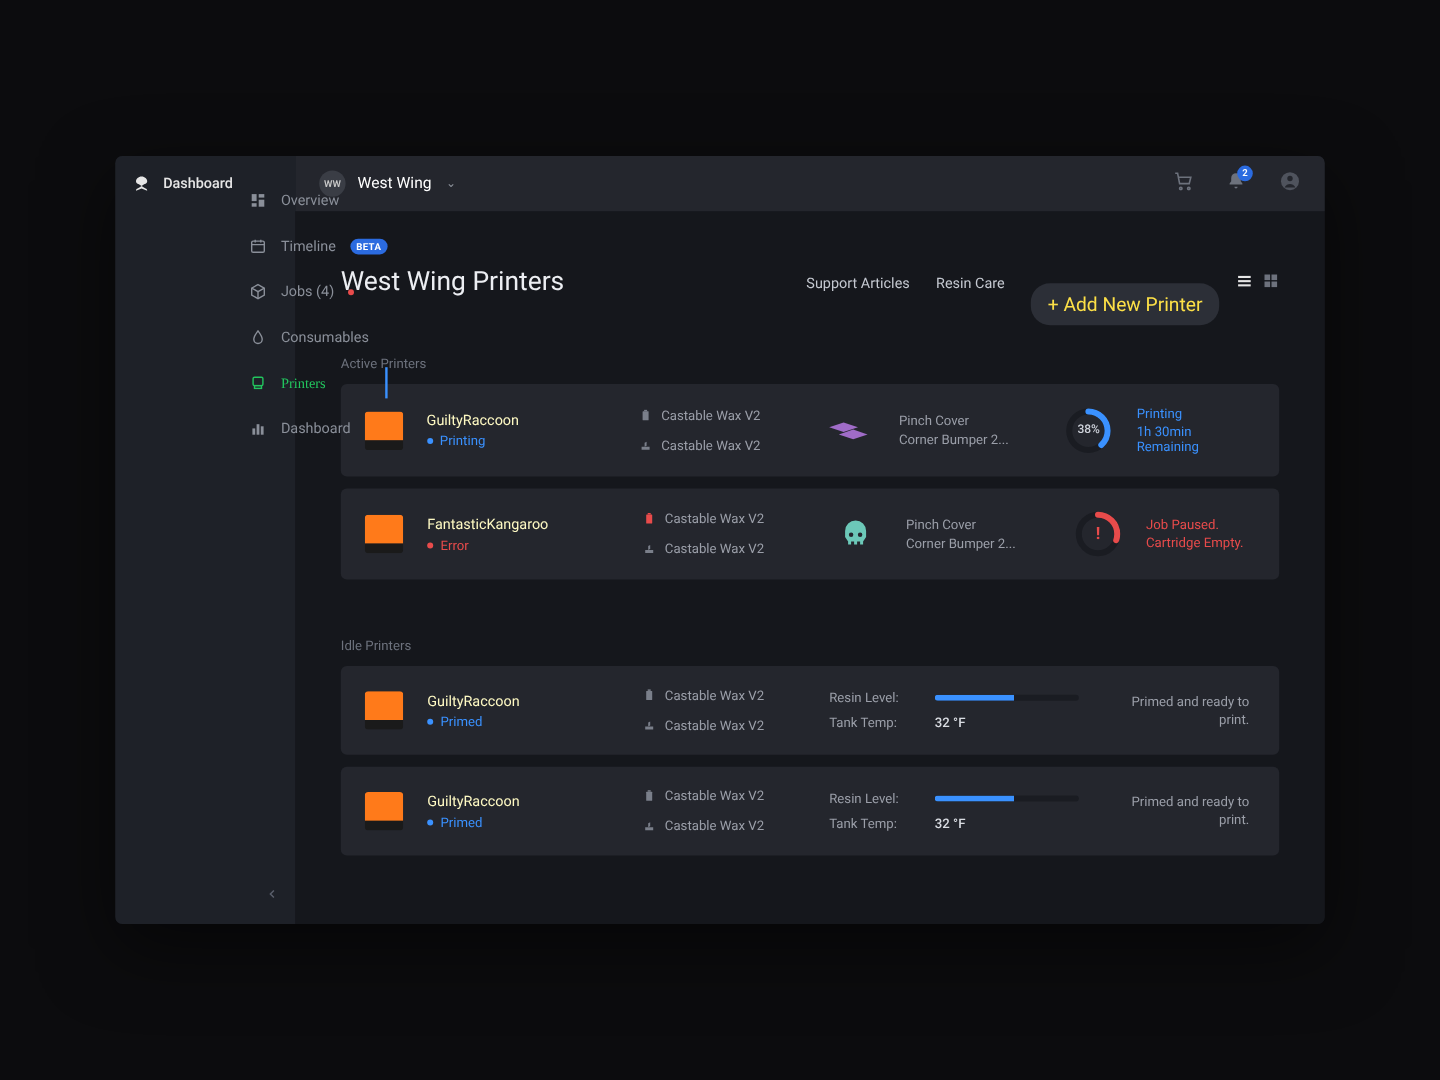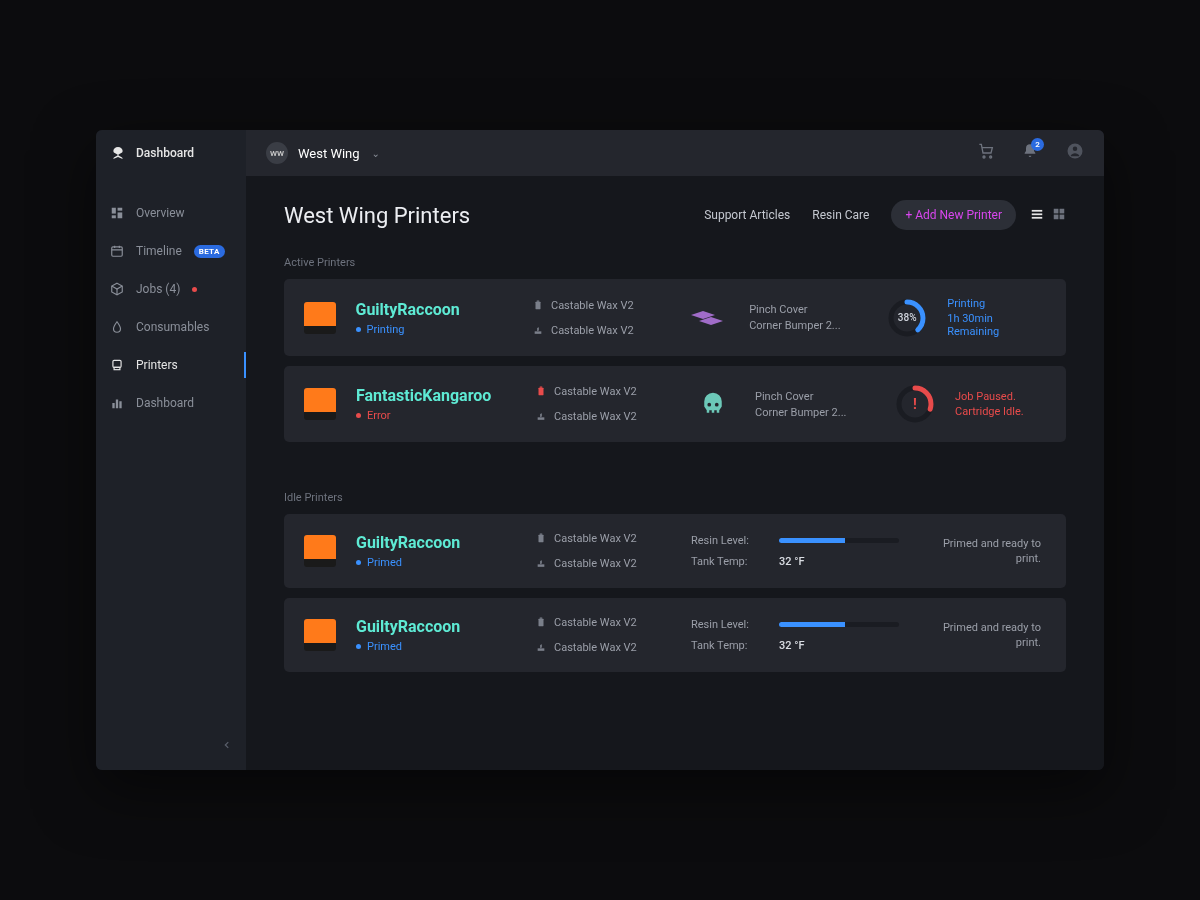--- a/index.html
+++ b/index.html
@@ -20,21 +20,21 @@
   border-radius: 6px;
   display: flex;
   box-shadow: 0 20px 60px rgba(0,0,0,0.5);
   overflow: hidden;
 }
 
 .sidebar {
   width: 150px;
   background: #1e2128;
   display: flex;
-  flex-direction: column;
+  flex-direction: row;
   position: relative;
 }
 .sidebar-header {
   height: 46px;
   display: flex;
   align-items: center;
   padding-left: 14px;
   gap: 10px;
   border-bottom: 1px solid transparent;
 }
@@ -50,21 +50,22 @@
   align-items: center;
   height: 38px;
   padding-left: 14px;
   gap: 12px;
   color: #8a8f99;
   font-size: 12px;
   cursor: pointer;
   position: relative;
 }
 .nav-item.active {
-  color: #e5e5e5;
+  color: #22c55e;
+  font-family: Liberation Serif, serif;
 }
 .nav-item.active::after {
   content: "";
   position: absolute;
   right: 0; top: 6px; bottom: 6px;
   width: 2px;
   background: #3a91ff;
 }
 .nav-icon { width: 14px; height: 14px; flex-shrink: 0; }
 .beta-badge {
@@ -113,23 +114,24 @@
 }
 
 .content { flex: 1; padding: 24px 38px; overflow-y: auto; }
 .content-header {
   display: flex; align-items: center; margin-bottom: 26px;
 }
 .page-title { color: #eceef2; font-size: 22px; font-weight: 400; }
 .header-spacer { flex: 1; }
 .header-link { color: #c4c8d0; font-size: 12px; margin-right: 22px; cursor: pointer; }
 .add-btn {
-  background: #2c2f37; color: #d946ef; font-size: 12px;
+  background: #2c2f37; color: #fde047; font-size: 16px;
   padding: 8px 14px; border-radius: 16px; margin-right: 14px;
   cursor: pointer;
+  margin-top: 36px;
 }
 .view-toggle { display: flex; gap: 8px; }
 .view-btn { color: #6d727d; cursor: pointer; }
 .view-btn.active { color: #e6e6e6; }
 
 .section-label { color: #6d727d; font-size: 11px; margin-bottom: 10px; margin-top: 19px; }
 .printer-card {
   background: #24262d;
   border-radius: 5px;
   padding: 18px 20px;
@@ -139,21 +141,21 @@
   gap: 20px;
 }
 .printer-thumb {
   width: 32px; height: 32px;
   display: flex; flex-direction: column;
   border-radius: 3px; overflow: hidden;
 }
 .thumb-top { flex: 3; background: #ff7a1a; }
 .thumb-bot { flex: 1; background: #1a1a1a; }
 .printer-id { width: 160px; }
-.printer-name { color: #5eead4; font-size: 16px; font-weight: 700; }
+.printer-name { color: #fef9c3; font-size: 12px; font-weight: 400; }
 .printer-status {
   font-size: 11px; margin-top: 4px;
   display: flex; align-items: center; gap: 6px;
 }
 .status-dot { width: 5px; height: 5px; border-radius: 50%; }
 .status-printing { color: #3a91ff; }
 .status-printing .status-dot { background: #3a91ff; }
 .status-error { color: #e84b4b; }
 .status-error .status-dot { background: #e84b4b; }
 .status-primed { color: #3a91ff; }
@@ -400,21 +402,21 @@
     </div>
     <div class="progress-ring">
       <svg width="40" height="40">
                 <circle cx="20" cy="20" r="16" stroke="#1a1c22" stroke-width="5" fill="none"></circle>
                 <circle cx="20" cy="20" r="16" stroke="#e84b4b" stroke-width="5" fill="none" stroke-dasharray="30.159289474462014 100.53096491487338" stroke-linecap="round"></circle>
               </svg>
       <div class="exc">!</div>
     </div>
     <div class="job-info err">
       <span class="l1">Job Paused.</span>
-              <span class="l2">Cartridge Idle.</span>
+              <span class="l2">Cartridge Empty.</span>
     </div>
           </div>
         </div>
 
       <div class="section-gap"></div>
 
       <div class="section-label">Idle Printers</div>
       <div id="idle-list">
           <div class="printer-card">
     <div class="printer-thumb">

